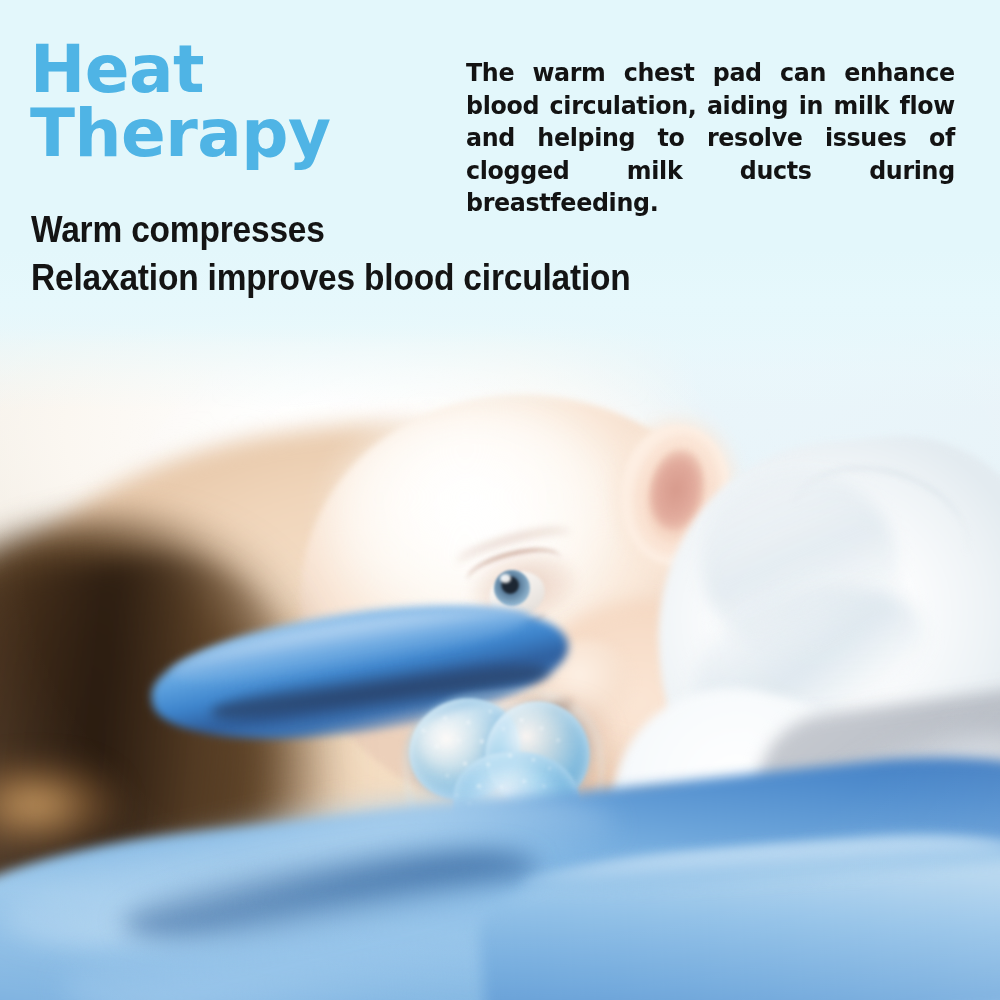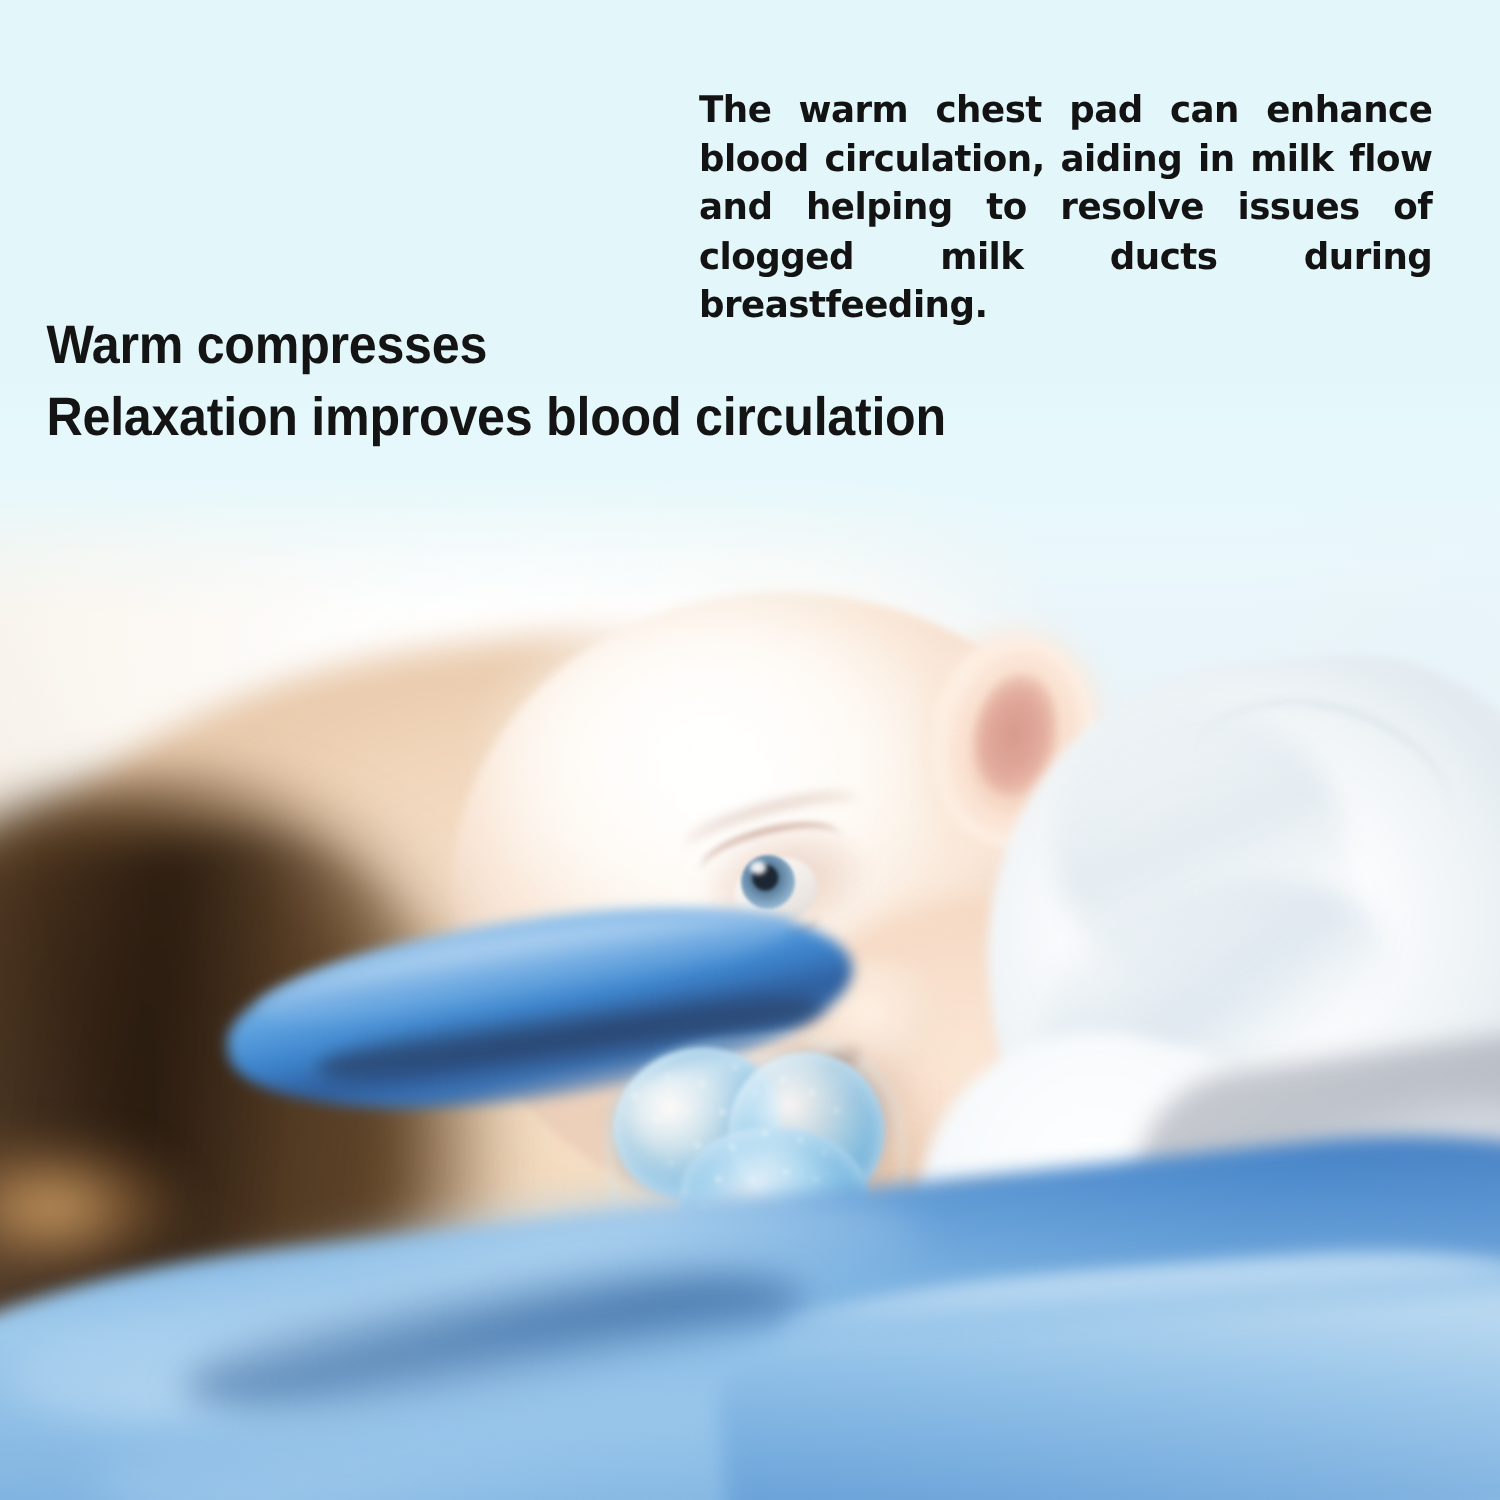--- a/index.html
+++ b/index.html
@@ -631,20 +631,24 @@
     <div class="layer garment-fold-b"></div>
     <div class="layer garment-right"></div>
     <div class="layer garment-right-edge"></div>
 
     <div class="layer vignette"></div>
     <div class="layer top-fade"></div>
   </div>
 
   <div class="banner">
 
+    <div class="headline">
+      <span class="l1">Heat</span>
+      <span class="l2">Therapy</span>
+    </div>
 
     <div class="subline s1">Warm compresses</div>
     <div class="subline s2">Relaxation improves blood circulation</div>
 
     <div class="para">The warm chest pad can enhance blood circulation, aiding in milk flow and helping to resolve issues of clogged milk ducts during breastfeeding.</div>
   </div>
 
 </div>
 
 </body></html>

